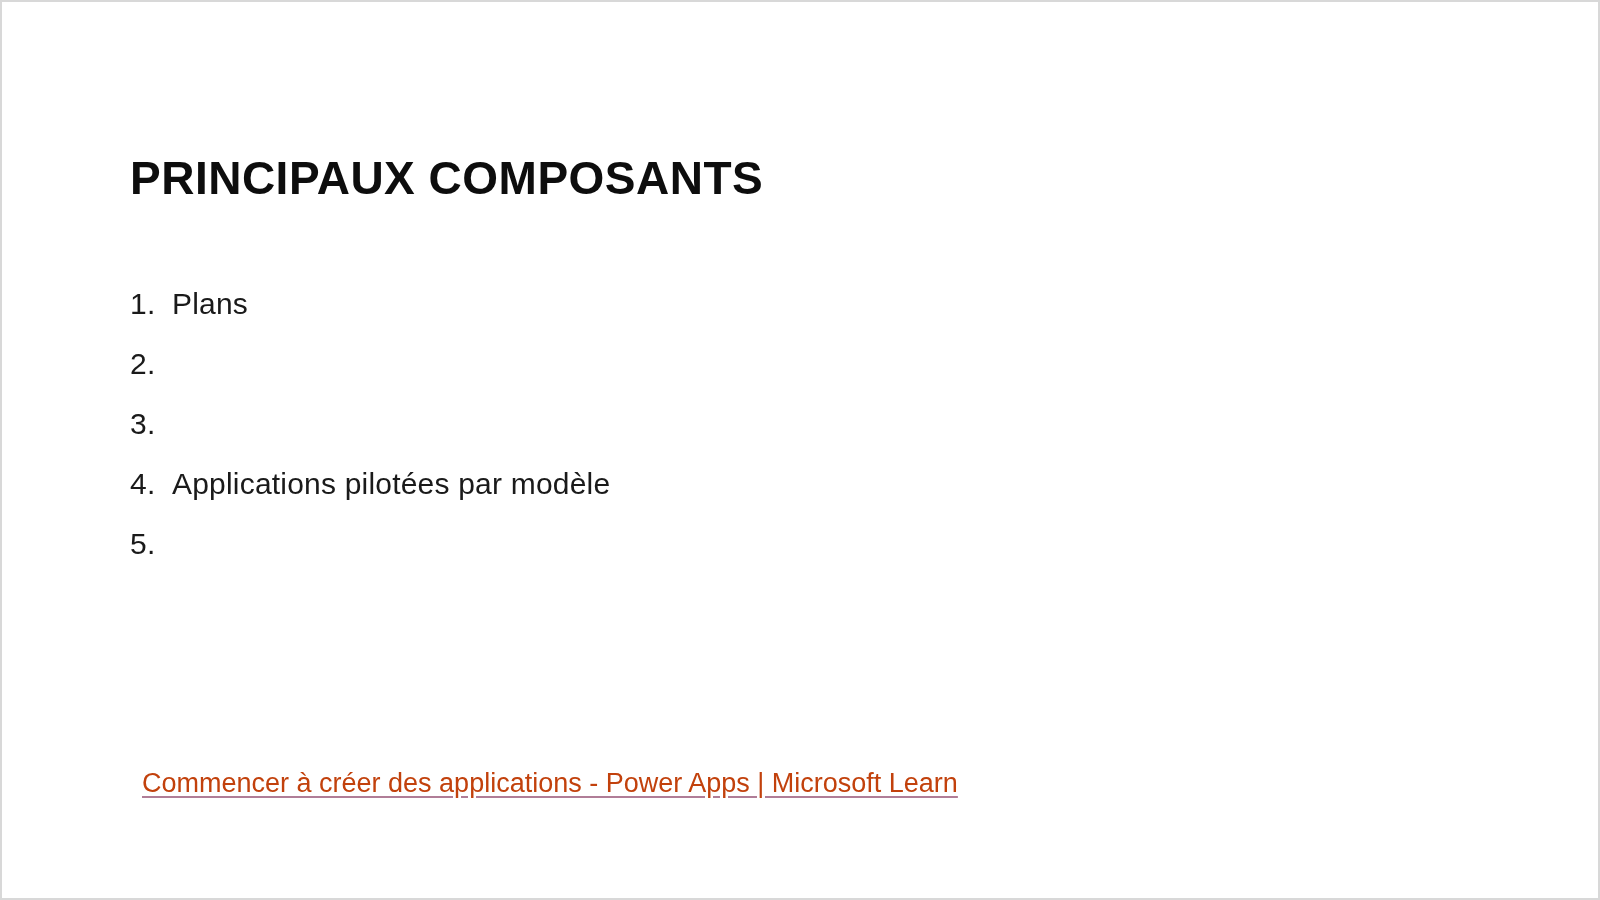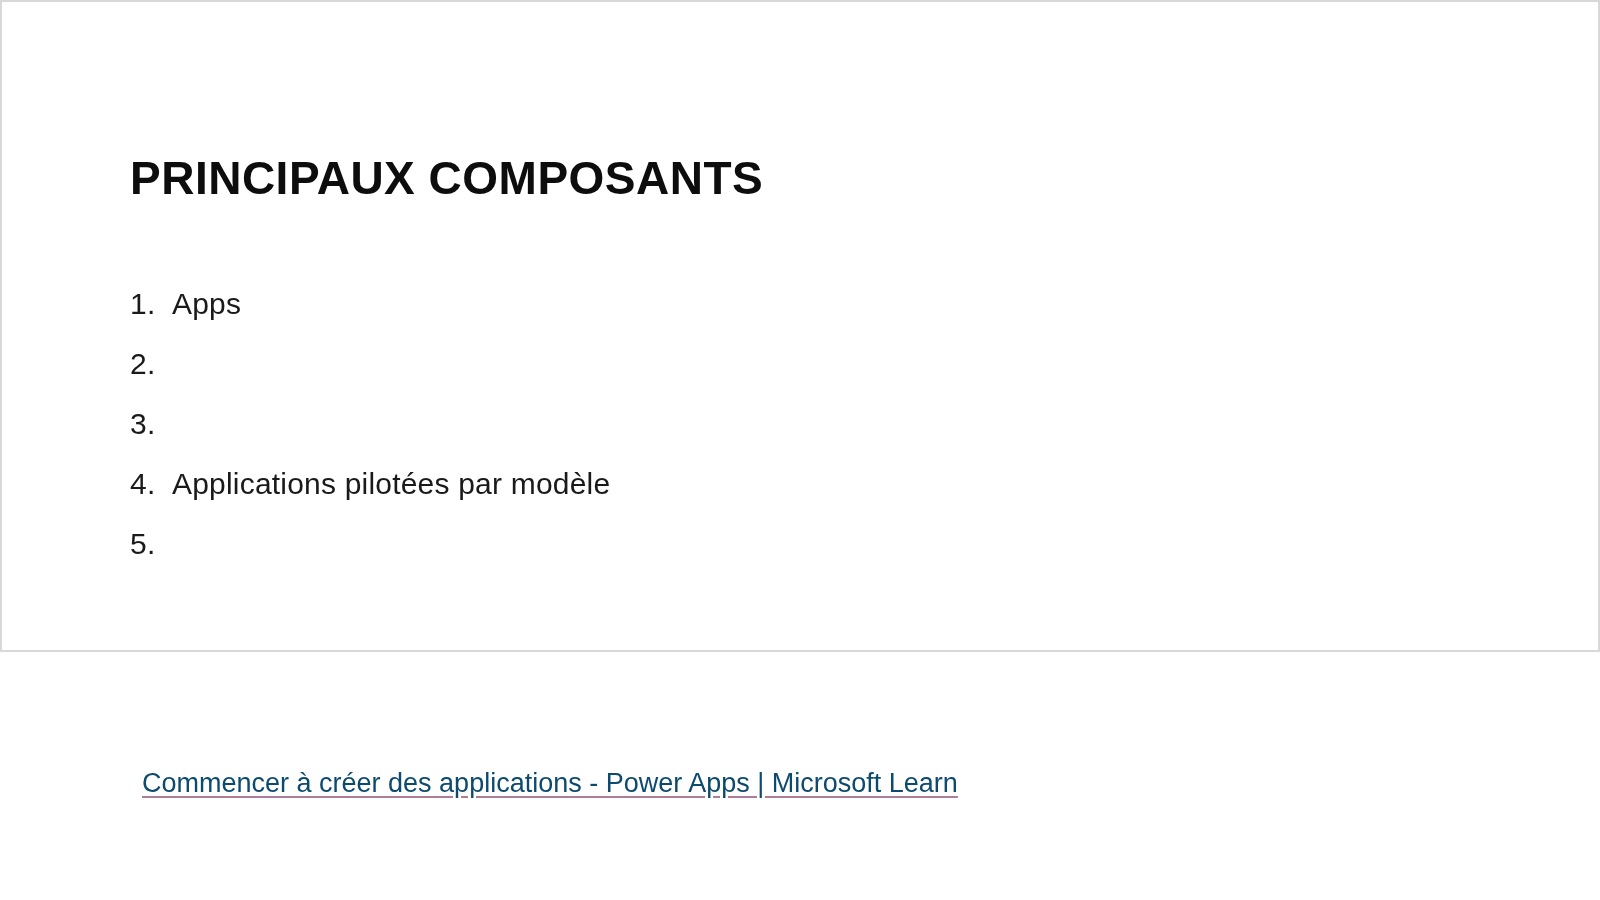--- a/index.html
+++ b/index.html
@@ -11,21 +11,21 @@
     width: 1600px;
     height: 900px;
     font-family: "Liberation Sans", sans-serif;
     overflow: hidden;
   }
 
   .slide {
     position: relative;
     box-sizing: border-box;
     width: 1600px;
-    height: 652px;
+    height: 900px;
     background: #ffffff;
     border: 2px solid #d8d8d8;
   }
 
   .slide-title {
     position: absolute;
     left: 128px;
     top: 118px;
     font-size: 46px;
     font-weight: 700;
@@ -65,40 +65,40 @@
   .item-text {
     white-space: nowrap;
   }
 
   .footer-link {
     position: absolute;
     left: 140px;
     top: 766px;
     font-size: 27px;
     font-weight: 300;
-    color: #0c4a6e;
+    color: #c2410c;
     text-decoration: underline;
     text-decoration-color: #b07d97;
     text-underline-offset: 4px;
     font-family: "Liberation Sans", sans-serif;
     white-space: nowrap;
     cursor: pointer;
   }
 </style>
 </head>
 <body>
 
 <div class="slide">
 
   <h1 class="slide-title">PRINCIPAUX COMPOSANTS</h1>
 
   <ol class="content-list">
     <li>
       <span class="item-number">1.</span>
-      <span class="item-text">Apps</span>
+      <span class="item-text">Plans</span>
     </li>
     <li>
       <span class="item-number">2.</span>
     </li>
     <li>
       <span class="item-number">3.</span>
     </li>
     <li>
       <span class="item-number">4.</span>
       <span class="item-text">Applications pilotées par modèle</span>

